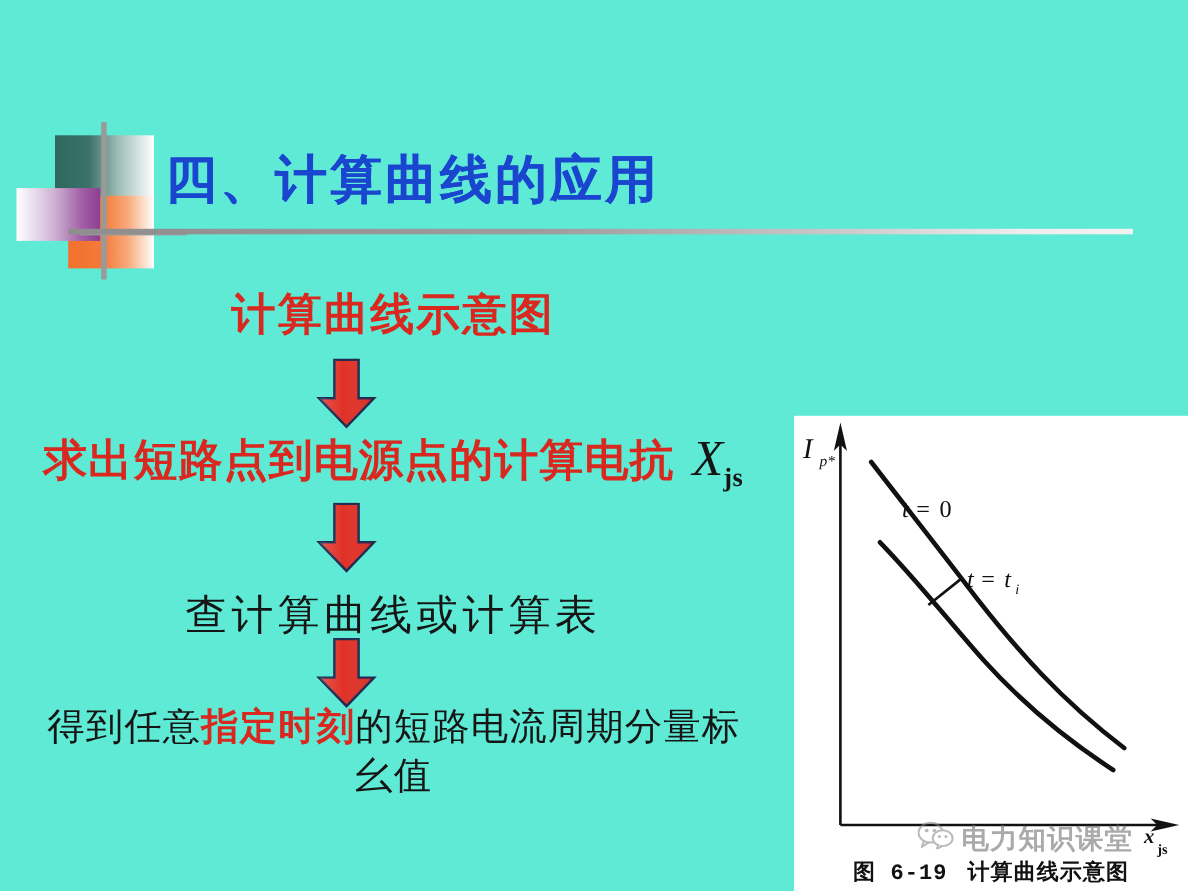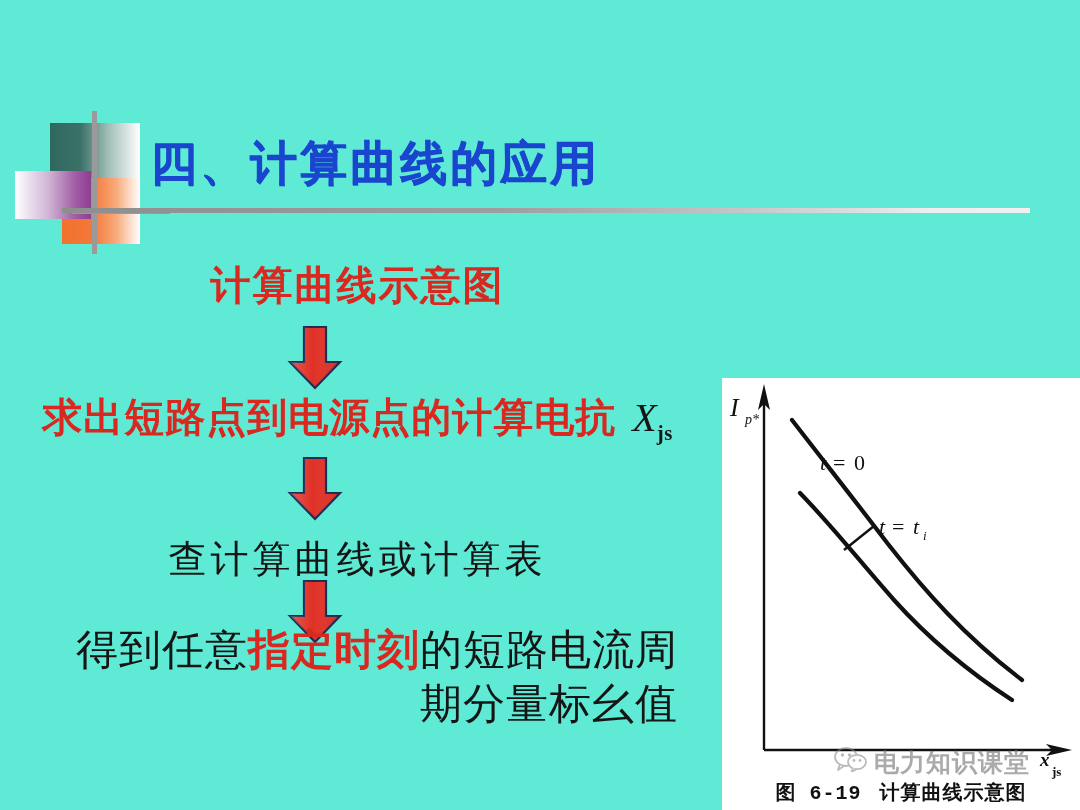--- a/index.html
+++ b/index.html
@@ -133,38 +133,38 @@
   .line-3 {
     position: absolute;
     left: 0; top: 268px; width: 715px;
     font-size: 38px;
     color: #151515;
     letter-spacing: 4px;
     margin-top: 16px;
   }
   .line-4 {
     position: absolute;
-    left: 38px; top: 374px; width: 640px;
-    font-size: 42px;
+    left: 38px; top: 390px; width: 640px;
+    font-size: 34px;
     color: #151515;
-    text-align: right;
+    text-align: center;
     letter-spacing: 1px;
     line-height: 1.28;
     white-space: normal;
   }
   .hl-red {
     color: #d8281f;
     font-weight: bold;
   }
   .mathvar {
     font-family: "Liberation Serif", "DejaVu Serif", serif;
     font-style: italic;
     font-weight: normal;
     color: #151515;
-    font-size: 40px;
+    font-size: 46px;
     letter-spacing: 0;
     padding-left: 16px;
   }
   .mathvar sub {
     font-style: normal;
     font-size: 0.52em;
     font-weight: bold;
     letter-spacing: 0.5px;
   }
 

